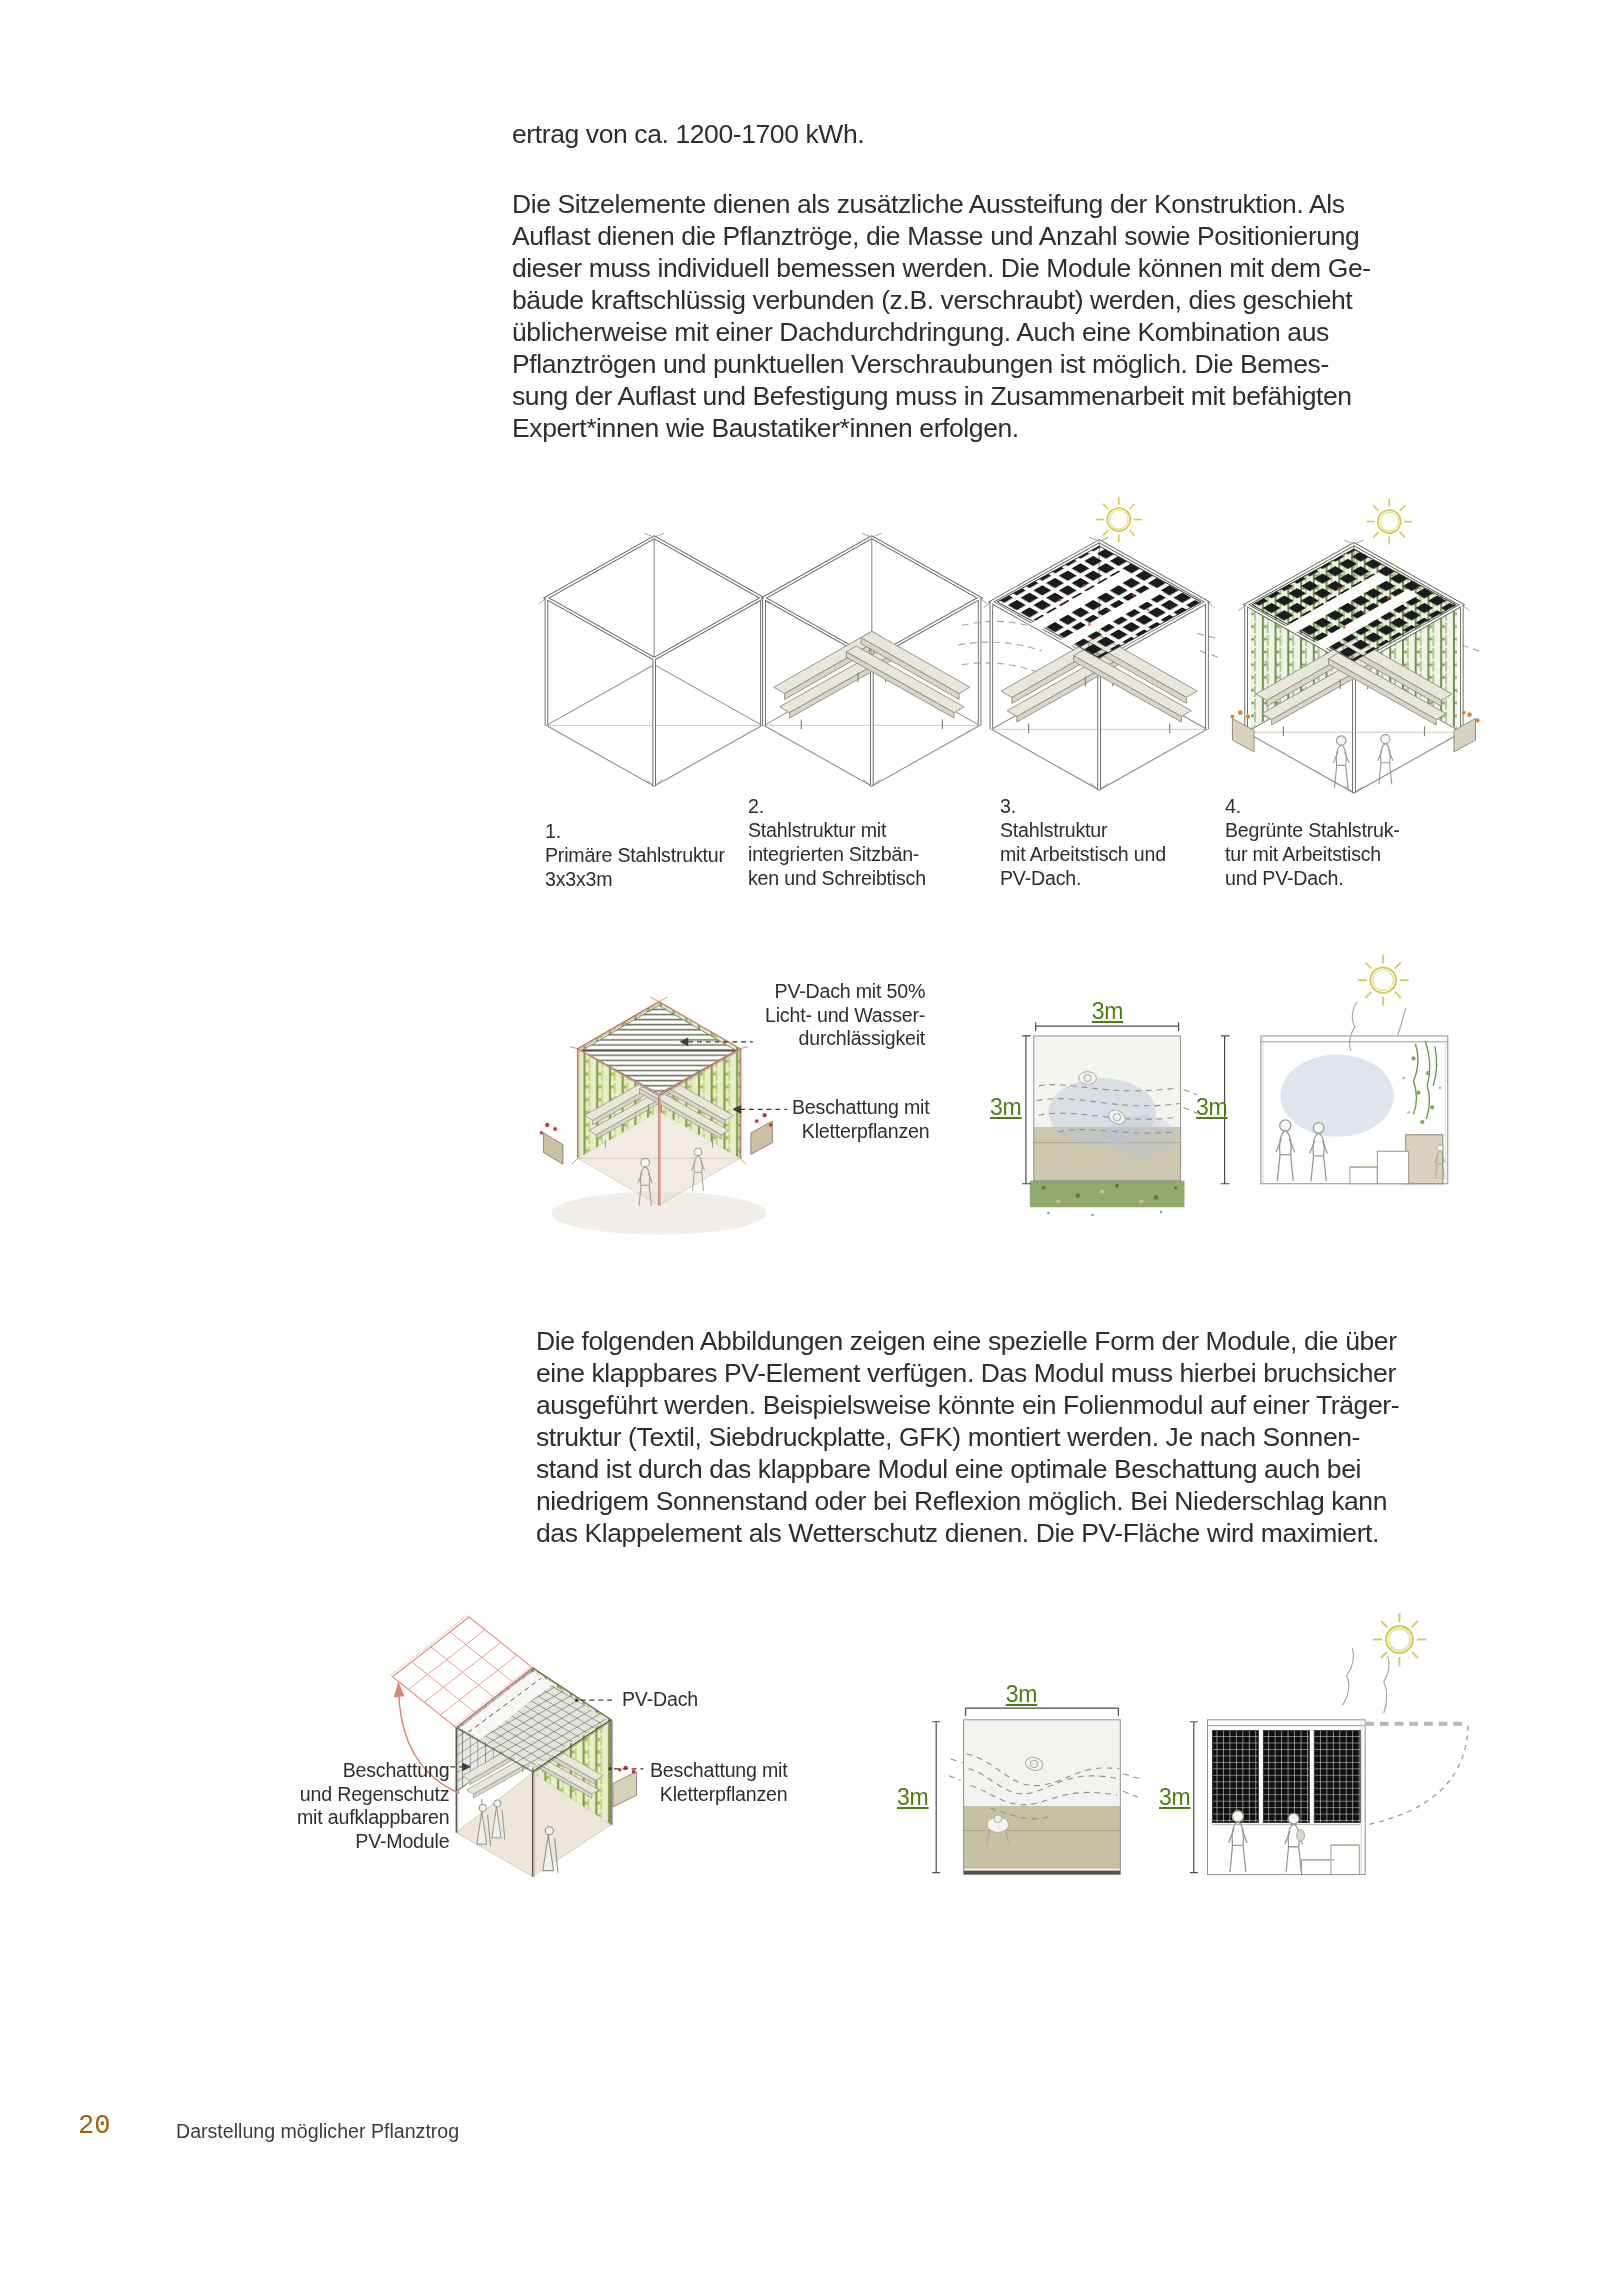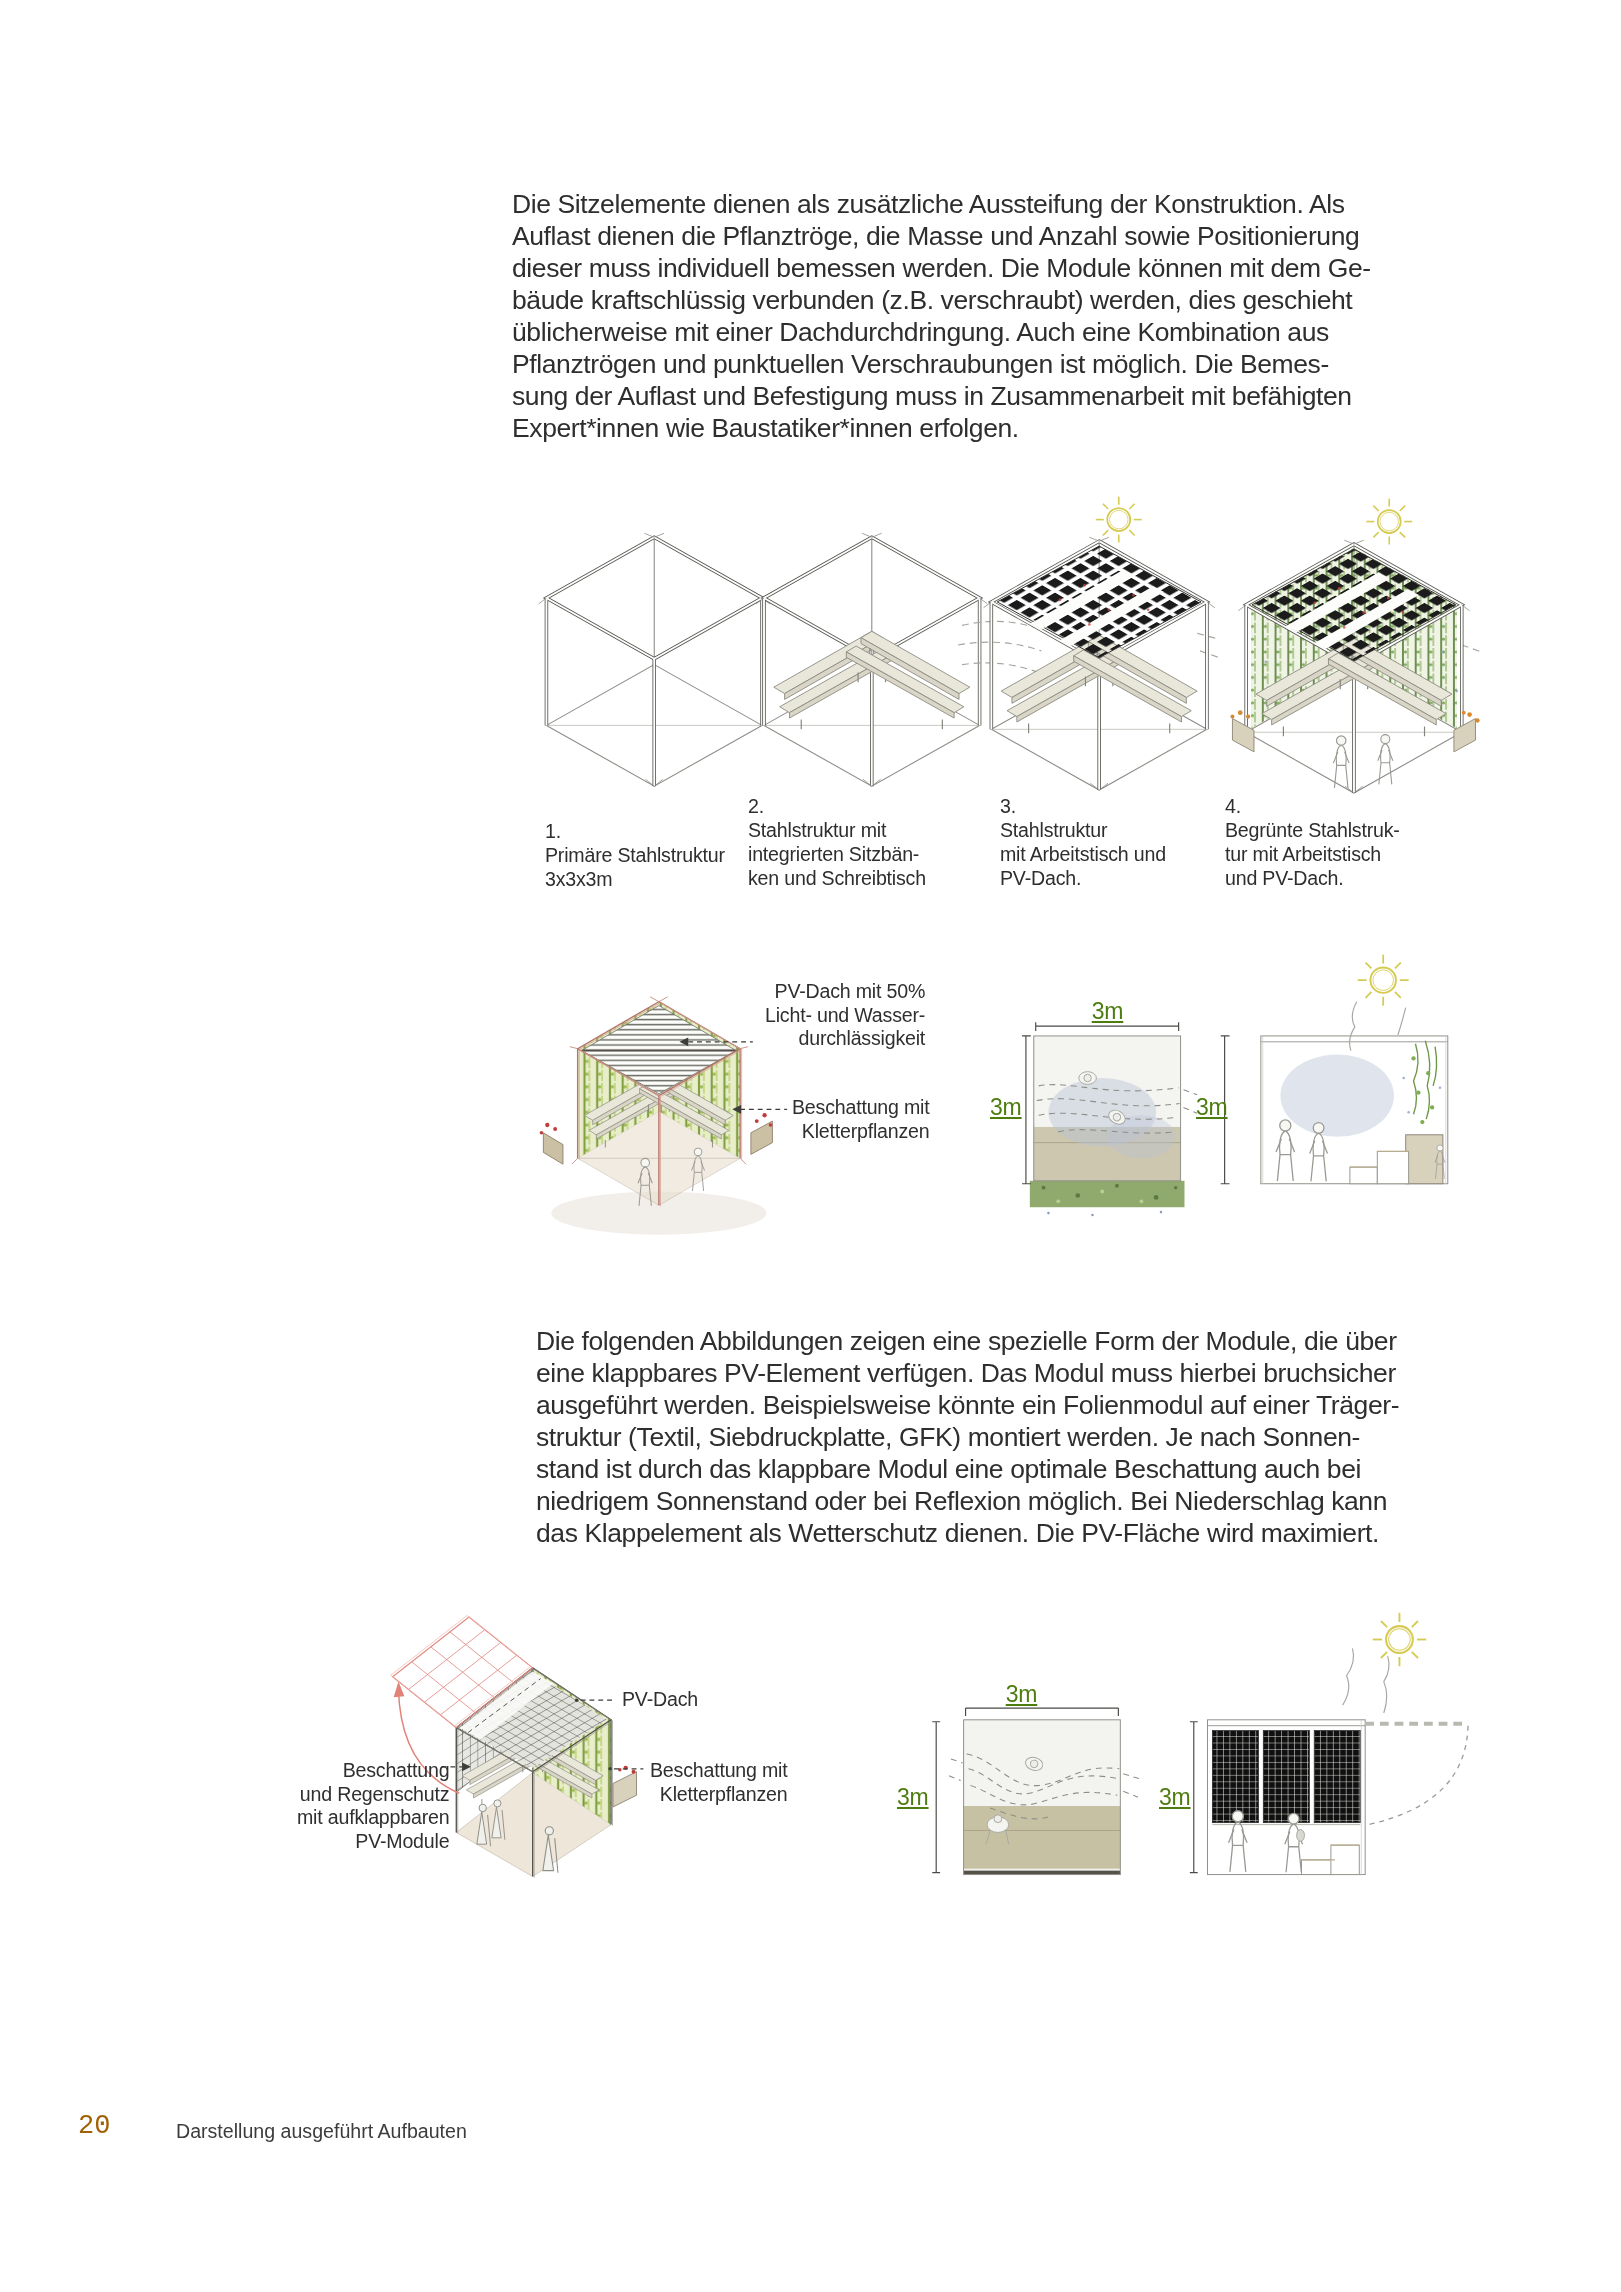--- a/index.html
+++ b/index.html
@@ -117,20 +117,21 @@
             <circle cx="95" cy="45" r="1.4"></circle>
             <circle cx="120" cy="70" r="1.4"></circle>
           <circle cx="145" cy="55" r="1.4"></circle>
             <circle cx="100" cy="85" r="1.4"></circle>
             <circle cx="160" cy="70" r="1.4"></circle>
         </g>
       </g>
     </defs>
   </svg>
 
+  <div class="abs body-text" style="left:512px;top:118px;width:980px">ertrag von ca. 1200-1700 kWh.</div>
   <div class="abs body-text" style="left:512px;top:188px;width:980px">Die Sitzelemente dienen als zusätzliche Aussteifung der Konstruktion. Als
 Auflast dienen die Pflanztröge, die Masse und Anzahl sowie Positionierung
 dieser muss individuell bemessen werden. Die Module können mit dem Ge-
 bäude kraftschlüssig verbunden (z.B. verschraubt) werden, dies geschieht
 üblicherweise mit einer Dachdurchdringung. Auch eine Kombination aus
 Pflanztrögen und punktuellen Verschraubungen ist möglich. Die Bemes-
 sung der Auflast und Befestigung muss in Zusammenarbeit mit befähigten
 Expert*innen wie Baustatiker*innen erfolgen.</div>
 
   <svg class="abs" style="left:519px;top:490px" width="980" height="314" viewBox="0 0 1000 320">
@@ -448,16 +449,16 @@
 mit aufklappbaren
 PV-Module</div>
   <div class="abs annot" style="left:622px;top:1688px">PV-Dach</div>
   <div class="abs annot" style="left:650px;top:1759px">Beschattung mit
 Kletterpflanzen</div>
   <div class="abs dim" style="left:1000px;top:1681px;width:43px;text-align:center">3m</div>
   <div class="abs dim" style="left:897px;top:1784px">3m</div>
   <div class="abs dim" style="left:1159px;top:1784px">3m</div>
 
   <div class="abs pagenum" style="left:78px;top:2111px">20</div>
-  <div class="abs footerlbl" style="left:176px;top:2120px">Darstellung ausgeführt Aufbauten</div>
+  <div class="abs footerlbl" style="left:176px;top:2120px">Darstellung möglicher Pflanztrog</div>
 
 </div>
 
 
 </body></html>

